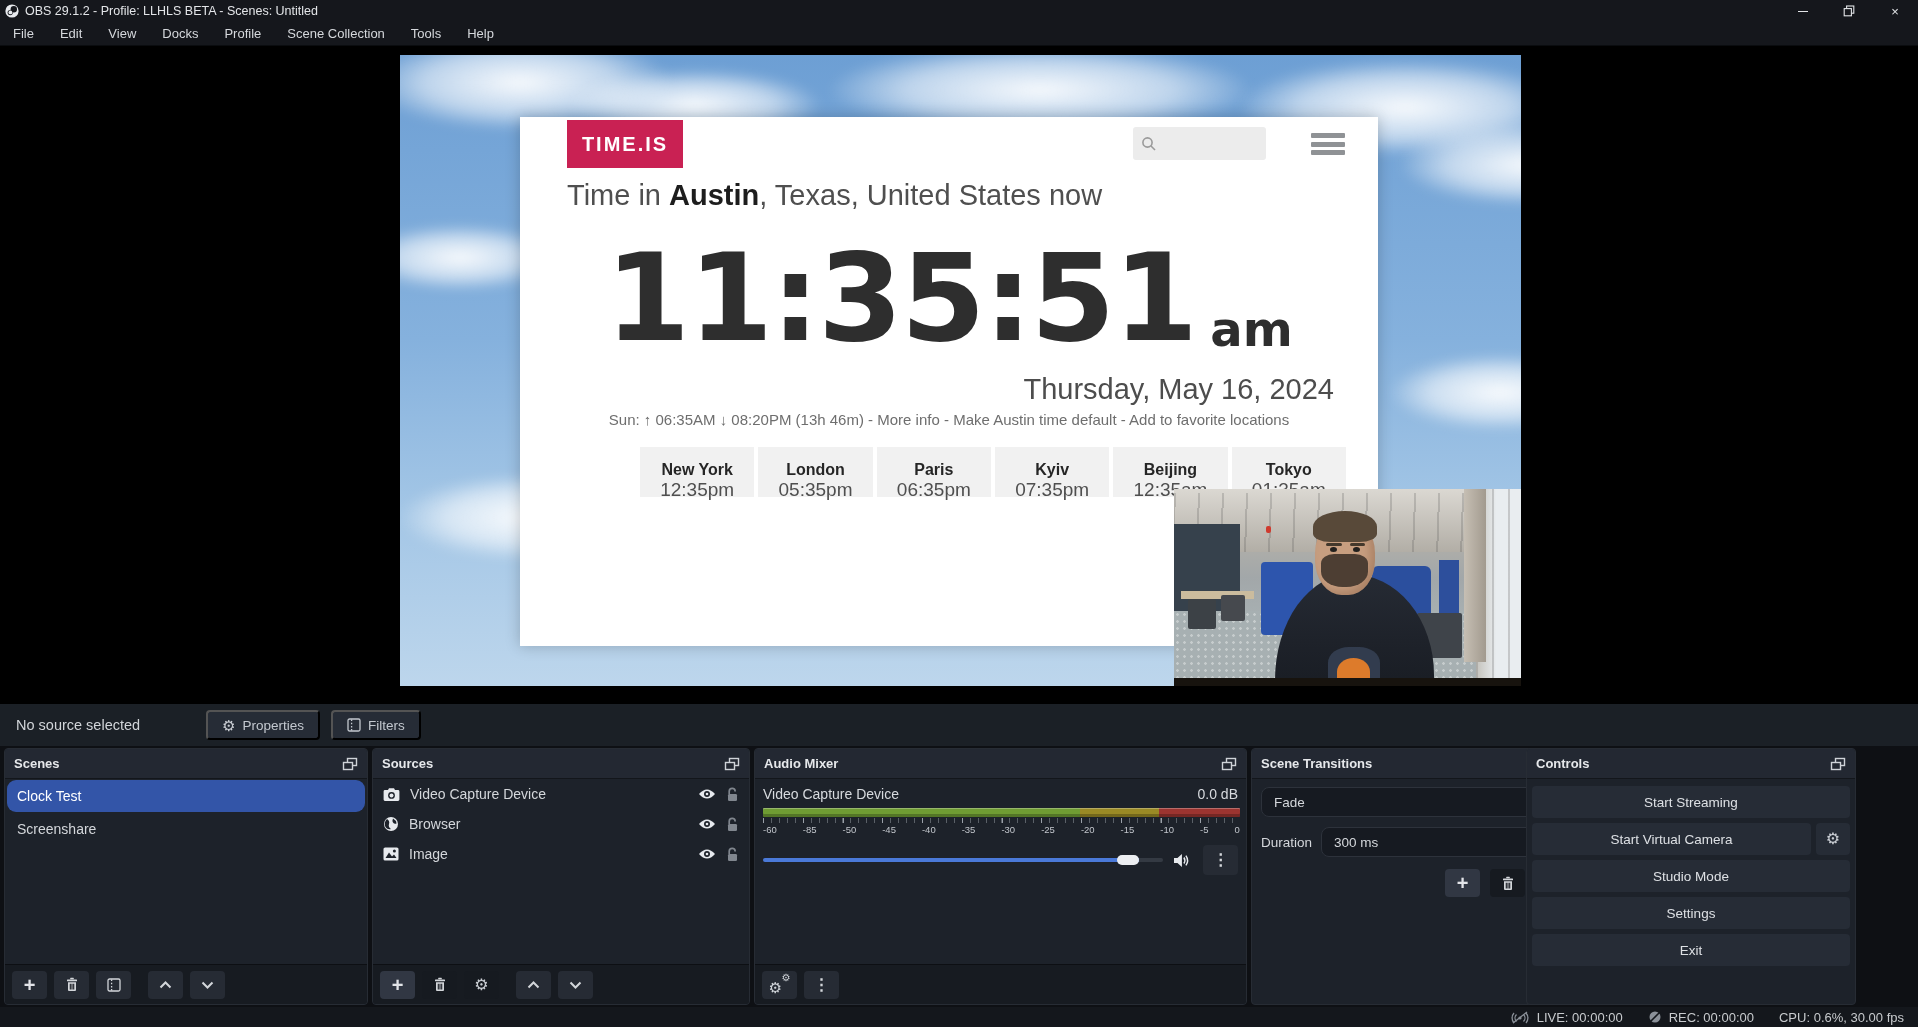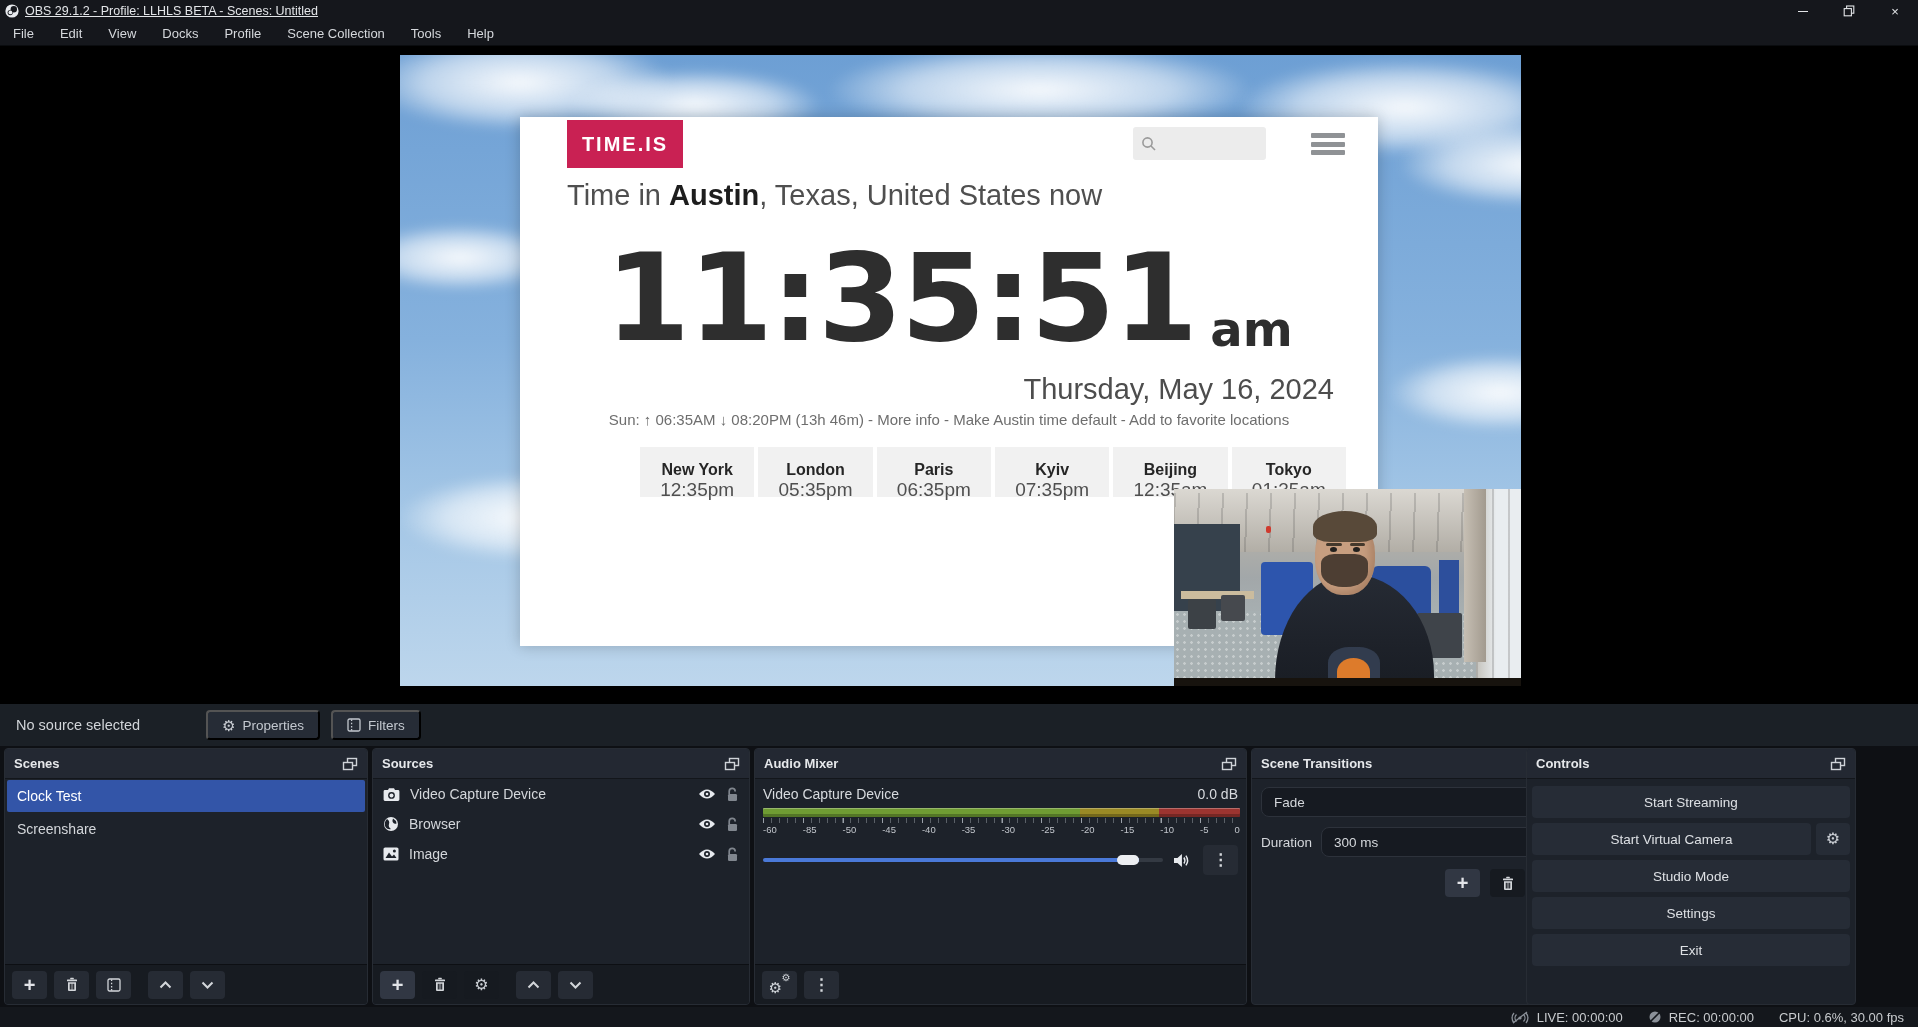--- a/index.html
+++ b/index.html
@@ -10,21 +10,21 @@
     font-family: "Liberation Sans", sans-serif;
     color: #d5d8dc;
     -webkit-font-smoothing: antialiased;
   }
   svg { display:block; }
 
   
   .titlebar { position:absolute; left:0; top:0; width:1918px; height:22px;
     background:#15171c; display:flex; align-items:center; }
   .titlebar .logo { margin:0 6px 0 5px; }
-  .titlebar .title { font-size:12.5px; color:#e3e5e8;text-decoration:underline; }
+  .titlebar .title { font-size:12.5px; color:#e3e5e8; }
   .winbtns { margin-left:auto; display:flex; height:100%; }
   .winbtn { width:46px; height:22px; display:flex; align-items:center; justify-content:center;
     color:#e3e5e8; font-size:13px; }
   .winbtn .bar { width:10px; height:1px; background:#e3e5e8; }
 
   
   .menubar { position:absolute; left:0; top:22px; width:1918px; height:24px;
     background:#15171c; display:flex; align-items:center; border-bottom:1px solid #0a0c0f; }
   .menuitem { padding:0 13px; font-size:13px; color:#d5d8dc; height:100%; display:flex; align-items:center; }
 
@@ -127,21 +127,21 @@
     display:flex; align-items:center; justify-content:center; color:#d3d6da; }
   .tbtn.lighter { background:#313743; }
   .tbtn.darker { background:#161a20; }
   .plus-glyph { font-size:20px; line-height:1; font-weight:bold; color:#e2e4e8; }
   .kebab-glyph { font-size:16px; line-height:1; font-weight:bold; color:#d3d6da; }
   .gap { width:3px; }
 
   
   .p-scenes { left:4px; width:364px; }
   .list-item { height:32px; display:flex; align-items:center; padding:0 10px; font-size:14px; color:#d4d7db; margin:1px 2px; border-radius:2px; }
-  .list-item.selected { background:#3355a8; color:#fff; }
+  .list-item.selected { background:#3355a8; color:#fff;border-radius:9px; }
   
   .p-sources { left:372px; width:378px; }
   .src-row { height:30px; display:flex; align-items:center; padding:0 10px; font-size:14px; color:#d4d7db; gap:10px; }
   .src-row .spacer { flex:1; }
   
   .p-mixer { left:754px; width:493px; }
   .mix-body { padding:7px 8px 0 8px; }
   .mix-name-row { display:flex; font-size:14px; color:#d7dade; margin-bottom:6px; }
   .mix-name-row .db { margin-left:auto; }
   .meter { height:9px; width:477px; border-radius:1px;

